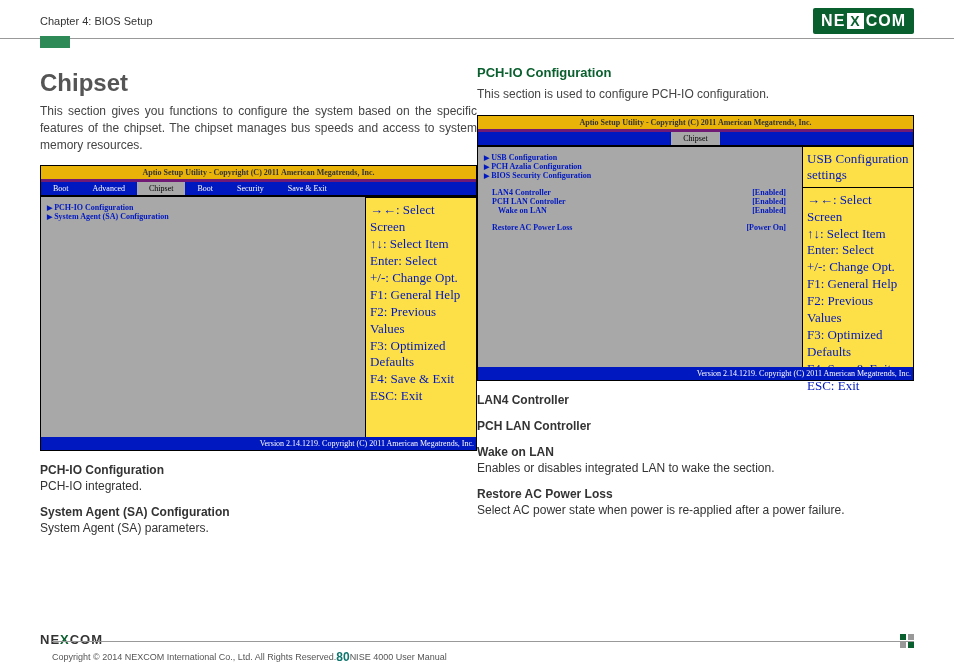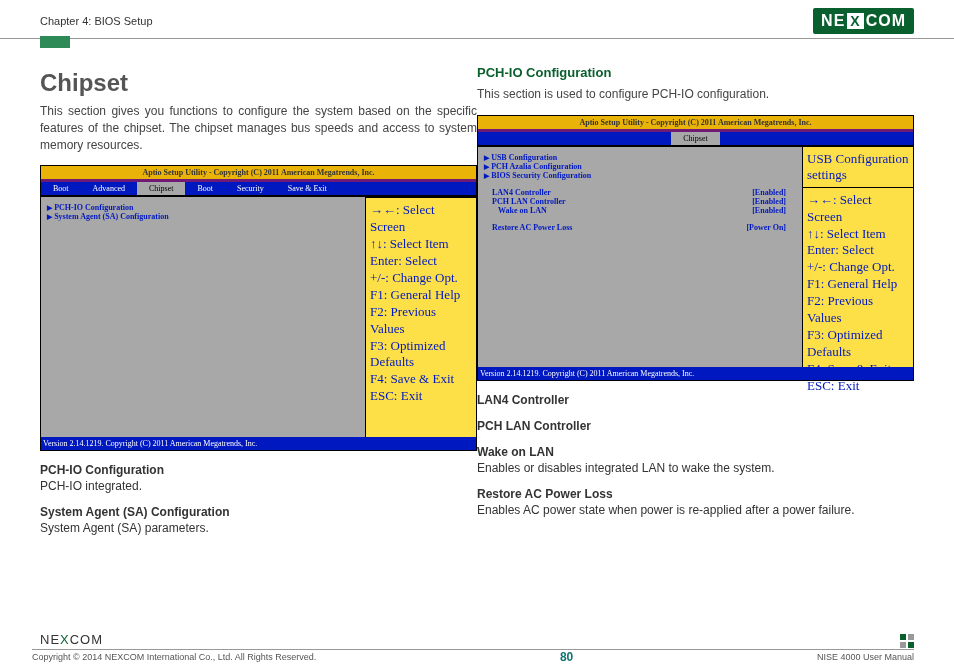--- a/index.html
+++ b/index.html
@@ -125,21 +125,21 @@
     padding: 4px;
   }
   .bios-side-help {
     border-top: 1px solid #000;
     padding: 4px;
     line-height: 1.3;
   }
   .bios-footer {
     background: #0018c0;
     color: #fff;
-    text-align: left;
+    text-align: right;
     font-size: 8px;
     padding: 2px;
   }
   .bios-item { display: flex; justify-content: space-between; padding-right: 10px; }
   .bios-item .arrow::before { content: "▶ "; font-size: 7px; }
   .bios-spacer { height: 8px; }
   .sub-heading {
     font-weight: bold;
     font-size: 12px;
     margin-top: 12px;
@@ -150,42 +150,42 @@
   }
   .section-heading {
     font-weight: bold;
     color: #0a5f2e;
     font-size: 13px;
     margin: 6px 0;
   }
   .footer {
     position: absolute;
     bottom: 8px;
-    left: 32px;
+    left: 52px;
     right: 40px;
     border-top: 1px solid #999;
     font-size: 9px;
     display: flex;
-    justify-content: space-between;
+    justify-content: flex-start;
     align-items: center;
-    padding-top: 0;
+    padding-top: 8px;
     color: #555;
   }
   .page-num {
     font-weight: bold;
     color: #0f766e;
     font-size: 12px;
   }
   .footer-logo {
     position: absolute;
     bottom: 24px;
     left: 40px;
   }
   .footer-logo .mini-logo {
-    font-weight: normal;
+    font-weight: bold;
     color: #333;
     font-size: 13px;
     letter-spacing: 1px;
     margin-top: 48px;
   }
   .footer-logo .mini-logo .x { color: #0a5f2e; }
   .footer-right-icon {
     position: absolute;
     bottom: 24px;
     right: 40px;
@@ -308,23 +308,23 @@
             <div>ESC: Exit</div>
           </div>
         </div>
       </div>
       <div class="bios-footer">Version 2.14.1219. Copyright (C) 2011 American Megatrends, Inc.</div>
     </div>
 
     <div class="sub-heading">LAN4 Controller</div>
     <div class="sub-heading">PCH LAN Controller</div>
     <div class="sub-heading">Wake on LAN</div>
-    <div class="sub-text">Enables or disables integrated LAN to wake the system.</div>
+    <div class="sub-text">Enables or disables integrated LAN to wake the section.</div>
     <div class="sub-heading">Restore AC Power Loss</div>
-    <div class="sub-text">Enables AC power state when power is re-applied after a power failure.</div>
+    <div class="sub-text">Select AC power state when power is re-applied after a power failure.</div>
   </div>
 </div>
 
 <div class="footer-logo">
   <span class="mini-logo"><span>NE</span><span class="x">X</span><span>COM</span></span>
 </div>
 <div class="footer-right-icon">
   <div style="left:0;top:0;width:6px;height:6px;background:#0a5f2e"></div>
   <div style="left:8px;top:0;width:6px;height:6px"></div>
   <div style="left:0;top:8px;width:6px;height:6px"></div>

